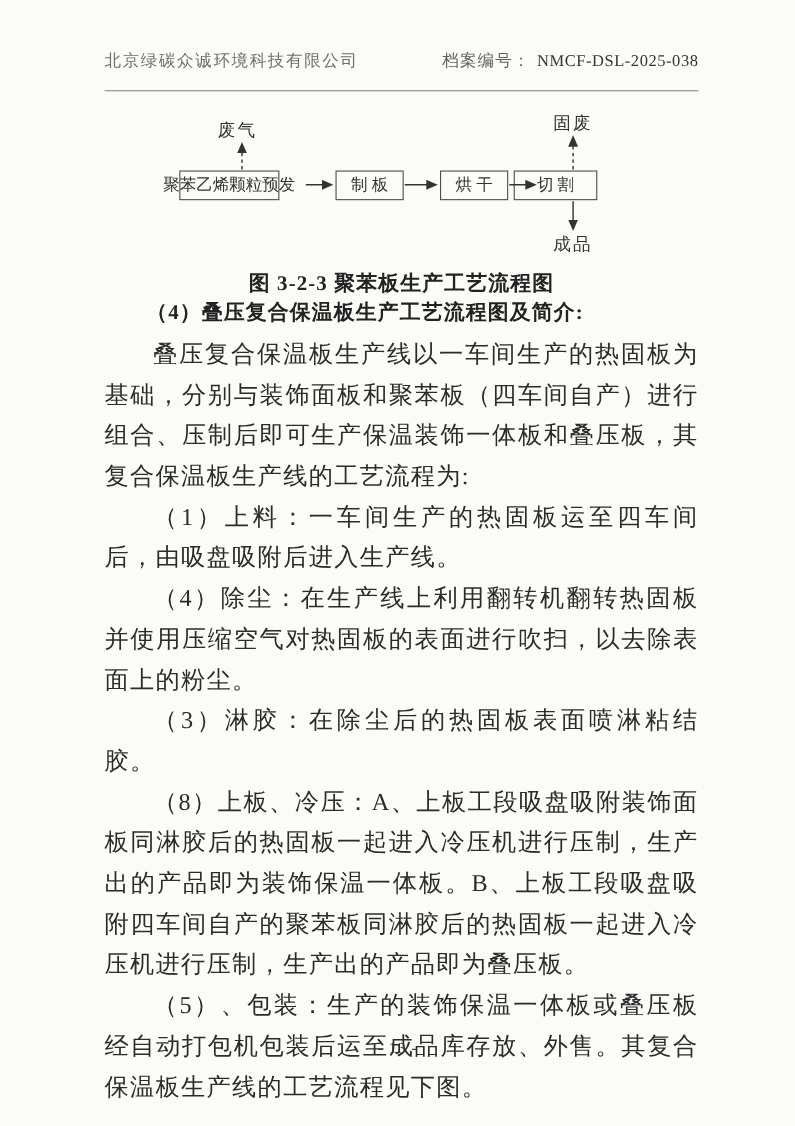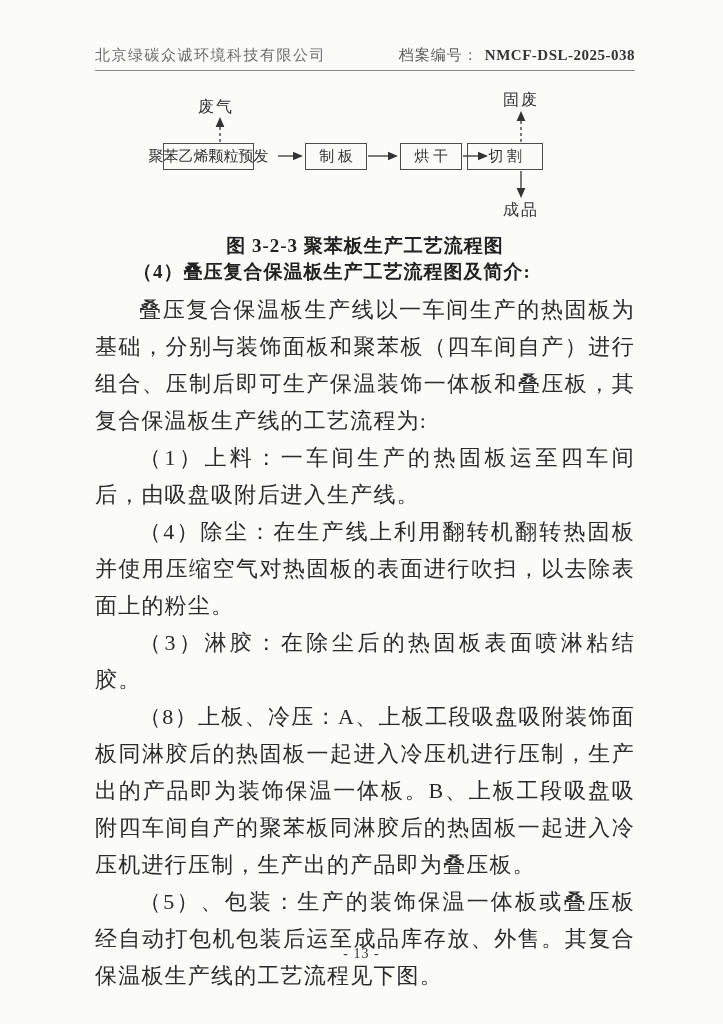--- a/index.html
+++ b/index.html
@@ -13,27 +13,27 @@
   .page {
     position: relative;
     width: 723px; height: 1024px;
     box-sizing: border-box;
     padding: 46px 88px 0 95px;
   }
   
   .hdr {
     display: flex; justify-content: space-between; align-items: flex-end;
     border-bottom: 1px solid #8a8a8a;
-    padding-bottom: 5px;
+    padding-bottom: 17px;
     font-size: 15px;
   }
   .hdr .company { color: #6d6d6d; letter-spacing: 1.5px; }
   .hdr .docno { color: #5f5f5f; letter-spacing: 1px; }
   .hdr .docno .num {
-    color: #343434; font-weight: bold; letter-spacing: 0.5px; margin-left: 6px;
+    color: #343434; font-weight: normal; letter-spacing: 0.5px; margin-left: 6px;
   }
   
   .flowchart {
     position: relative;
     height: 140px;
     margin-top: 14px;
   }
   .fc-box {
     position: absolute;
     box-sizing: border-box;

